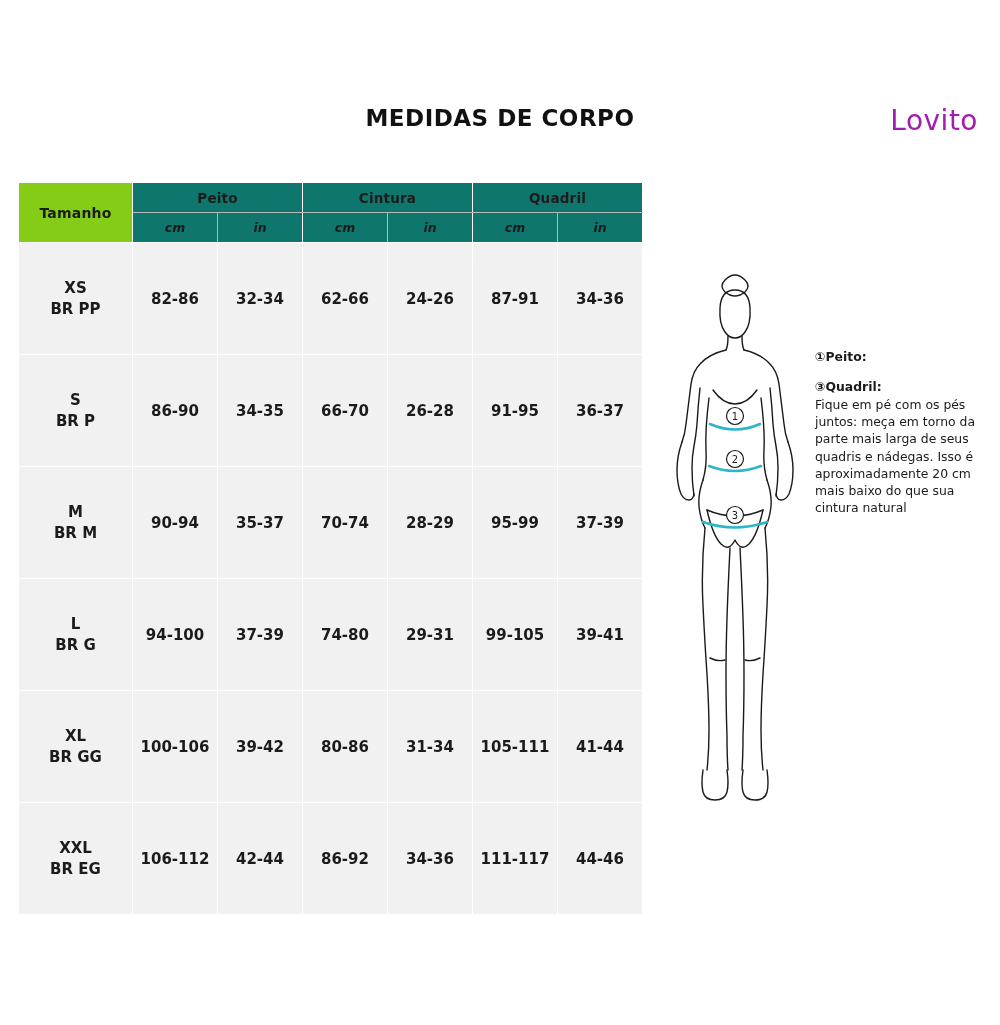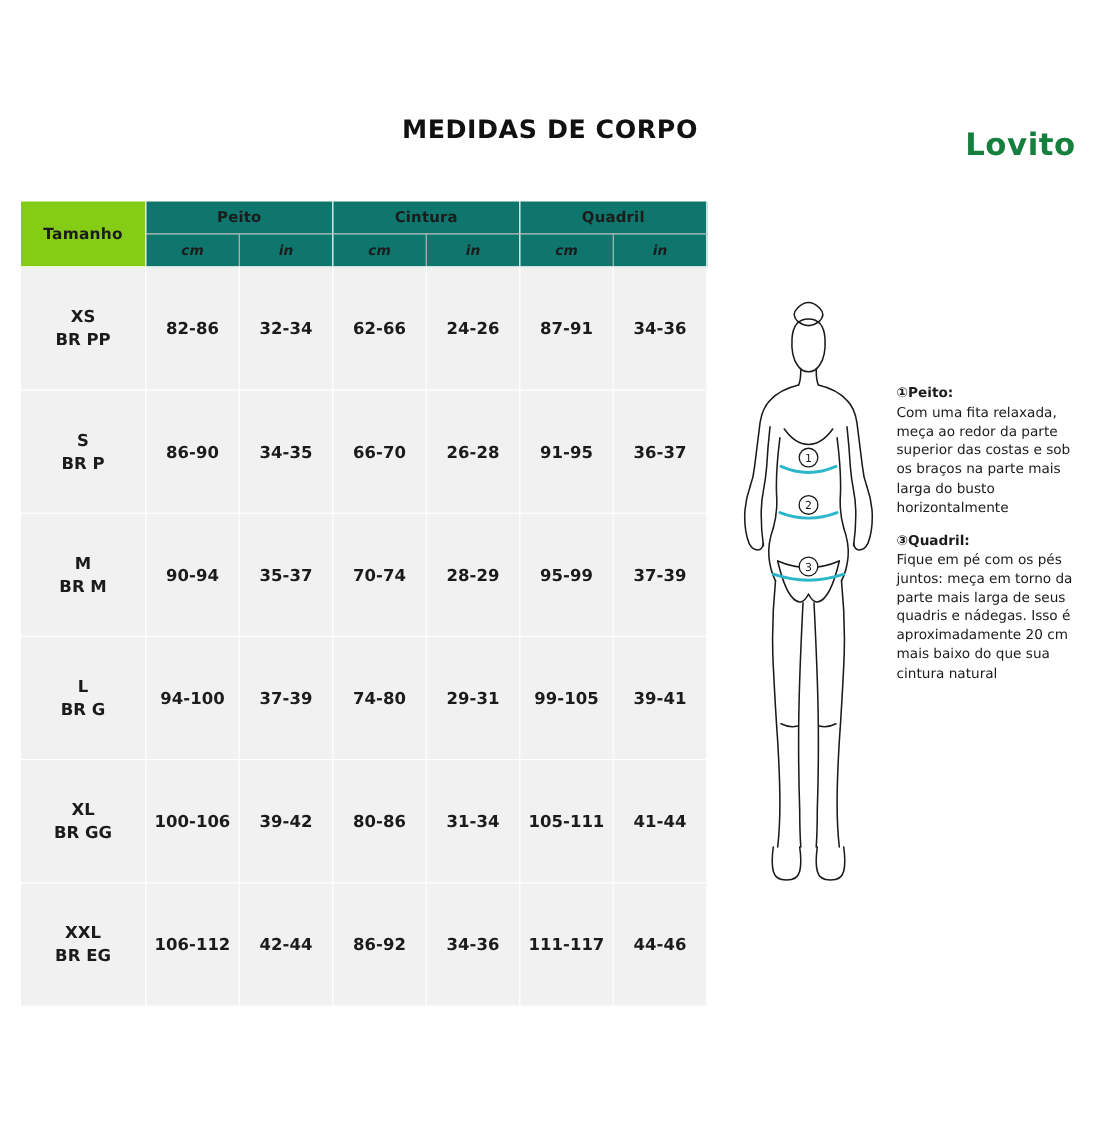--- a/index.html
+++ b/index.html
@@ -23,26 +23,26 @@
     left: 0;
     width: 1000px;
     text-align: center;
     font-size: 23px;
     font-weight: bold;
     letter-spacing: 0.5px;
     color: #111;
   }
   .brand {
     position: absolute;
-    top: 115px;
+    top: 104px;
     right: 22px;
     font-size: 28px;
-    font-weight: bold;
+    font-weight: normal;
     letter-spacing: 0.5px;
-    color: #15803d;
+    color: #a21caf;
   }
 
   
   .size-table {
     position: absolute;
     top: 182px;
     left: 18px;
     border-collapse: collapse;
     table-layout: fixed;
     font-size: 13.5px;
@@ -293,19 +293,18 @@
 
       <circle cx="80" cy="257" r="8.5" fill="#ffffff" stroke="#1a1a1a" stroke-width="1.2"></circle>
       <text x="80" y="261" text-anchor="middle" font-family="DejaVu Sans, sans-serif" font-size="10" fill="#1a1a1a">3</text>
     </g>
   </svg>
 </div>
 
 <div class="notes">
   <div class="note-block">
     <span class="note-title">①Peito:</span>
-    <span class="note-body">Com uma fita relaxada, meça ao redor da parte superior das costas e sob os braços na parte mais larga do busto horizontalmente</span>
   </div>
   <div class="note-block">
     <span class="note-title">③Quadril:</span>
     <span class="note-body">Fique em pé com os pés juntos: meça em torno da parte mais larga de seus quadris e nádegas. Isso é aproximadamente 20 cm mais baixo do que sua cintura natural</span>
   </div>
 </div>
 
 </body></html>

